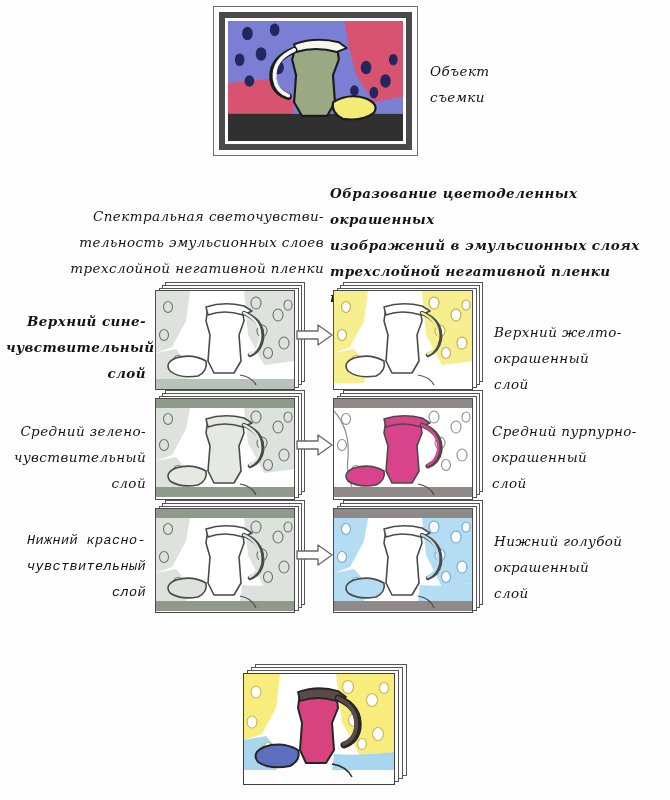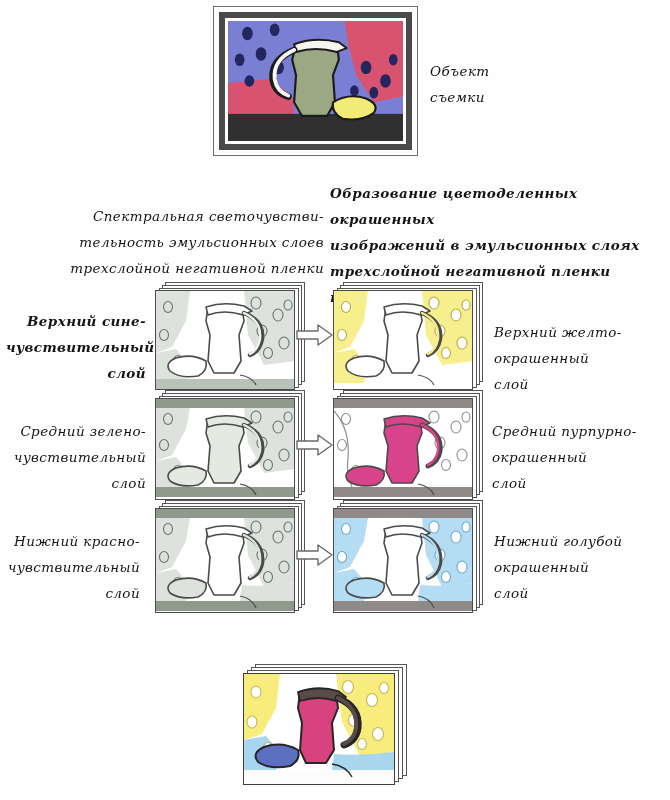--- a/index.html
+++ b/index.html
@@ -281,21 +281,21 @@
         <path d="M50 72 Q36 64 20 69 Q8 74 14 82 Q24 89 42 86 Q52 81 50 72 Z" fill="#d8438c" stroke="#4a4a4a" stroke-width="1.6" stroke-linejoin="round"></path>
         <path d="M84 85 Q96 87 100 96" fill="none" stroke="#4a4a4a" stroke-width="1.2"></path>
       </svg>
     </div>
   </div>
 
   <div class="caption abs left" style="left:492px;top:418px;width:175px;">Средний пурпурно-
 окрашенный
 слой</div>
 
-  <div class="caption abs center" style="left:0;top:528px;width:140px;">Нижний красно-
+  <div class="caption abs center" style="left:6px;top:528px;width:140px;font-family:Liberation Mono, monospace;">Нижний красно-
 чувствительный
 слой</div>
 
   <div class="panel" style="left:155px;top:508px;width:150px;height:105px;">
     <div class="sheetback" style="left:10px;top:-8px;width:140px;height:105px;"></div>
     <div class="sheetback" style="left:7px;top:-5px;width:140px;height:105px;"></div>
     <div class="sheetback" style="left:4px;top:-2px;width:140px;height:105px;"></div>
     <div class="sheetface" style="width:140px;height:105px;">
       <svg viewBox="0 0 140 105" width="140" height="105" preserveAspectRatio="none">
         <rect x="0" y="0" width="140" height="105" fill="#ffffff"></rect>

